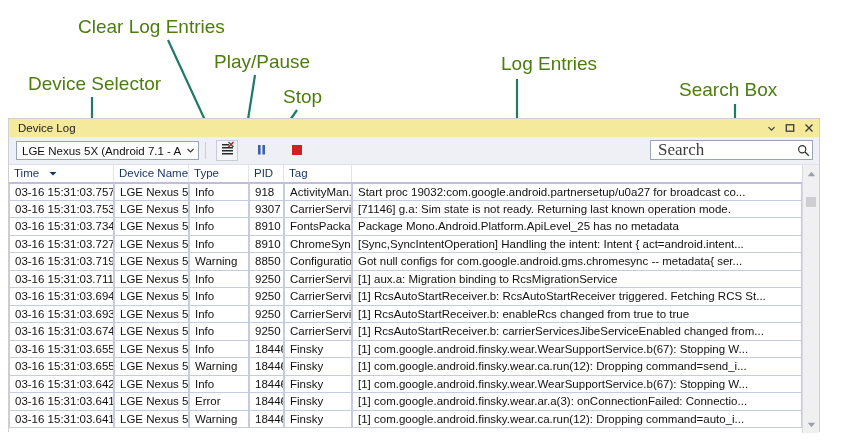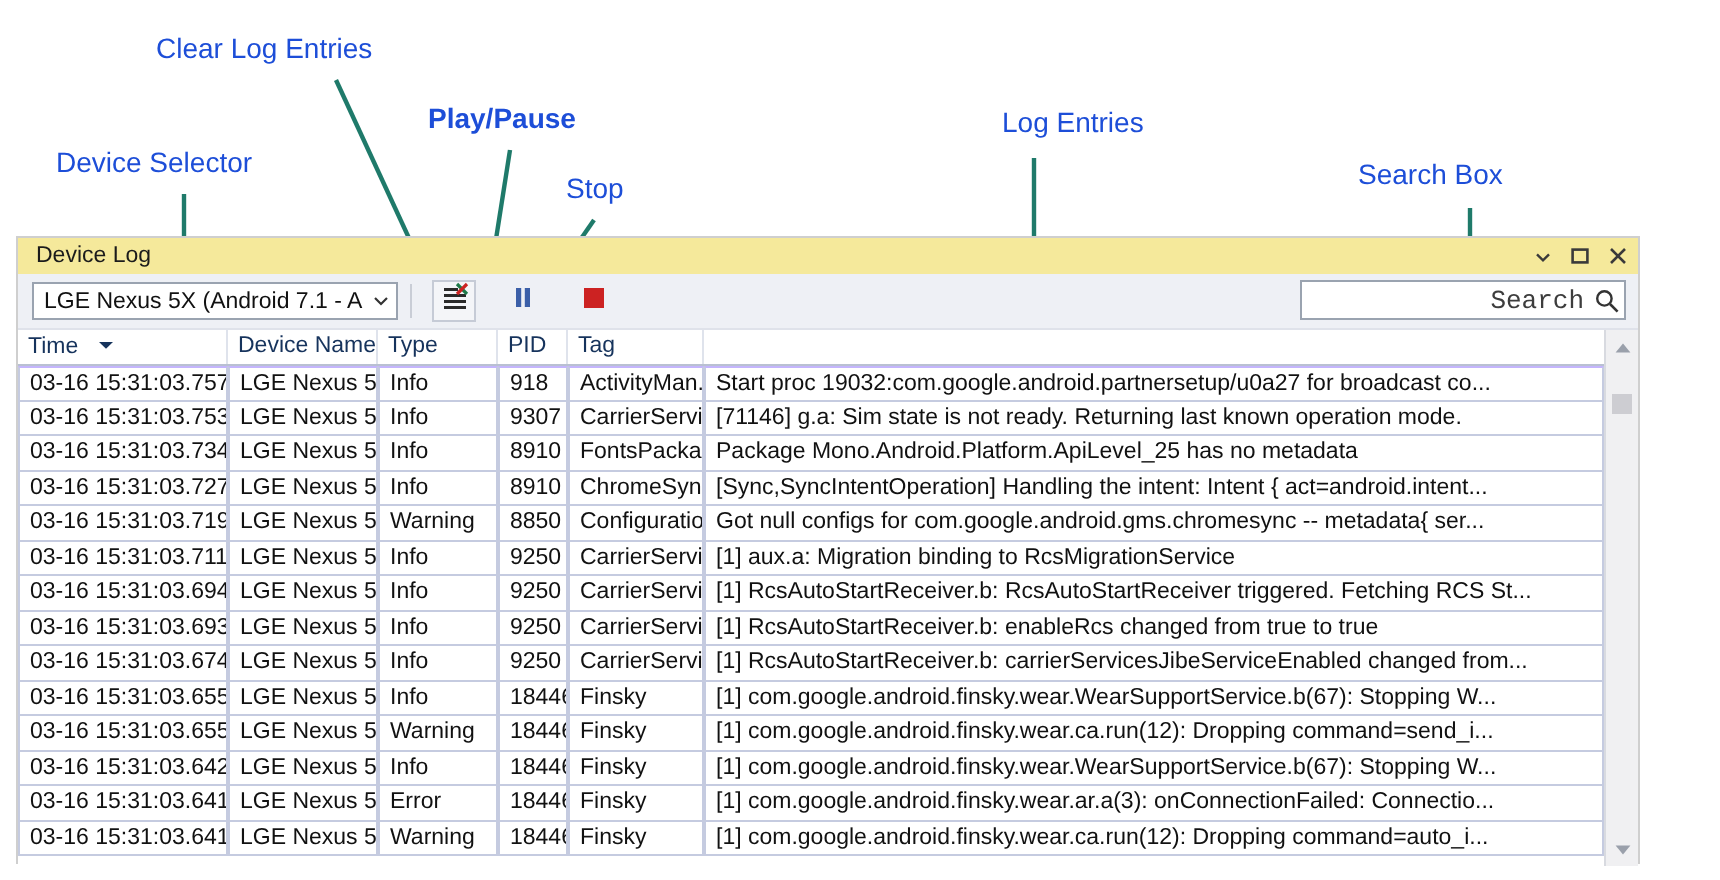--- a/index.html
+++ b/index.html
@@ -8,30 +8,30 @@
     background:#ffffff;
     font-family:"Liberation Sans", sans-serif;
     overflow:hidden;
     position:relative;
   }
 
   
   #annotations{position:absolute;left:0;top:0;width:860px;height:440px;pointer-events:none;}
   .anno-label{
     position:absolute;
-    color:#1d4ed8;
+    color:#4d7c0f;
     font-family:"Liberation Sans", sans-serif;
-    font-size:14px;
+    font-size:19px;
     font-weight:400;
     white-space:nowrap;
     letter-spacing:0px;
   }
   #anno-device-selector{left:28px;top:73px;}
   #anno-clear-log{left:78px;top:16px;}
-  #anno-play-pause{left:214px;top:51px;font-weight:bold;}
+  #anno-play-pause{left:214px;top:51px;}
   #anno-stop{left:283px;top:86px;}
   #anno-log-entries{left:469px;top:53px;margin-left:32px;}
   #anno-search-box{left:679px;top:79px;}
 
   
   #device-log-panel{
     position:absolute;
     left:8px;top:118px;
     width:812px;height:314px;
     background:#ffffff;
@@ -95,25 +95,24 @@
   #search-box{
     position:absolute;right:6px;top:3px;
     width:163px;height:20px;
     background:#ffffff;
     border:1px solid #9aa3b0;
     display:flex;align-items:center;
     box-sizing:border-box;
   }
   #search-input{
     flex:1;border:none;outline:none;
-    font-family:Liberation Mono, monospace;
-    font-size:13px;color:#222;
+    font-family:Liberation Serif, serif;
+    font-size:17px;color:#222;
     margin-left:5px;background:transparent;
     width:10px;
-    text-align:right;
   }
   #search-input::placeholder{color:#3d3d3d;opacity:1;}
   #search-icon{width:18px;display:flex;align-items:center;justify-content:center;}
 
   
   #log-table-wrap{
     position:relative;
     height:268px;
     background:#ffffff;
     display:flex;

